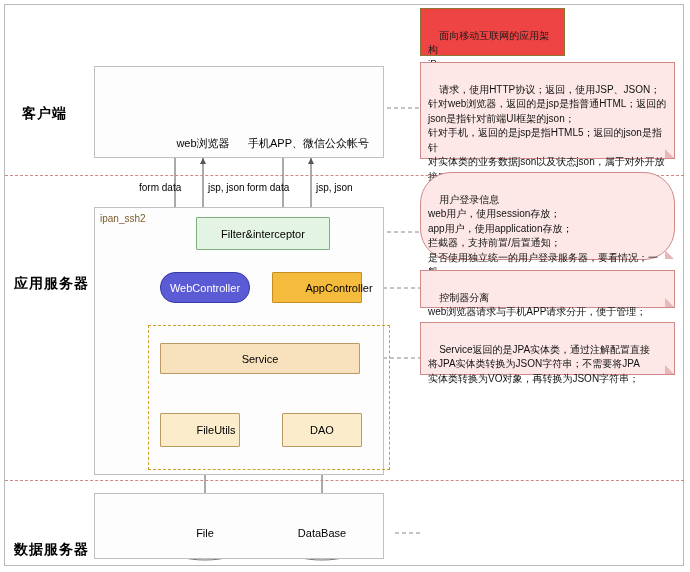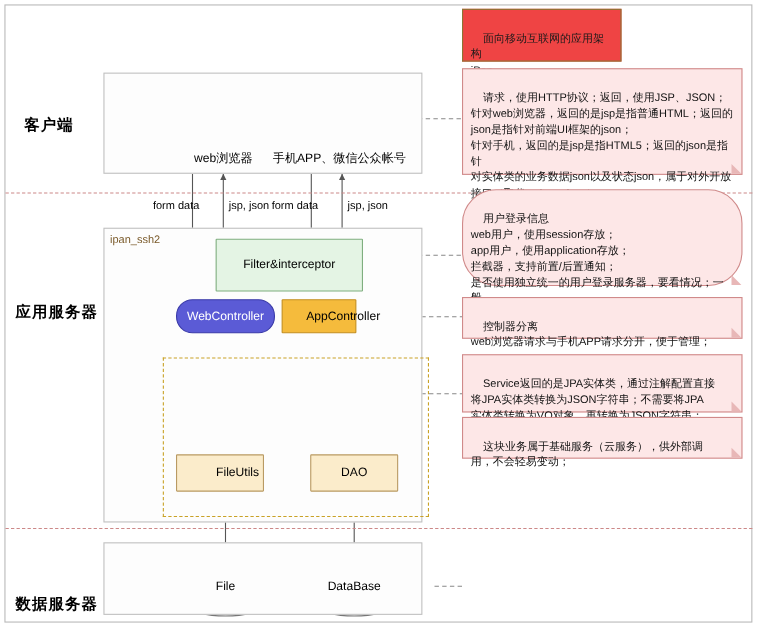--- a/index.html
+++ b/index.html
@@ -246,23 +246,24 @@
   <div class="dashed-group" style="left:148px; top:325px; width:242px; height:145px;"></div>
 
   <div class="icon-label" style="left:170px; top:136px; width:66px;">web浏览器</div>
   <div class="icon-label" style="left:248px; top:136px; width:120px;">手机APP、微信公众帐号</div>
 
   <div class="edge-label" style="left:139px; top:182px;">form data</div>
   <div class="edge-label" style="left:208px; top:182px;">jsp, json</div>
   <div class="edge-label" style="left:247px; top:182px;">form data</div>
   <div class="edge-label" style="left:316px; top:182px;">jsp, json</div>
 
-  <div class="node filter" style="left:196px; top:217px; width:134px; height:48px;">Filter&amp;interceptor</div>
+  <div class="node filter" style="left:196px; top:217px; width:134px; height:33px;">Filter&amp;interceptor</div>
   <div class="node webcontroller" style="left:160px; top:272px; width:90px; height:31px;border-radius:15px;">WebController</div>
-  <div class="node appcontroller" style="left:256px; top:272px; width:68px; height:31px;padding-left:44px;">AppController</div>
+  <div class="node appcontroller" style="left:272px; top:272px; width:90px; height:31px;padding-left:44px;">AppController</div>
+  <div class="node service" style="left:160px; top:343px; width:200px; height:31px;">Service</div>
   <div class="node fileutils" style="left:160px; top:413px; width:80px; height:34px;padding-left:32px;">FileUtils</div>
   <div class="node dao" style="left:282px; top:413px; width:80px; height:34px;">DAO</div>
 
   <div class="db-label" style="left:165px; top:527px;">File</div>
   <div class="db-label" style="left:282px; top:527px;">DataBase</div>
 
   <div class="note brown" style="left:420px; top:8px; width:145px; height:48px;">
     <span>面向移动互联网的应用架构
 iPan
 2014-05-09</span>
@@ -294,20 +295,15 @@
     <span class="note-fold"></span>
   </div>
 
   <div class="note" style="left:420px; top:322px; width:255px; height:53px;">
     <span>Service返回的是JPA实体类，通过注解配置直接
 将JPA实体类转换为JSON字符串；不需要将JPA
 实体类转换为VO对象，再转换为JSON字符串；</span>
     <span class="note-fold"></span>
   </div>
 
-  <div class="note" style="left:420px; top:379px; width:255px; height:38px;">
-    <span>这块业务属于基础服务（云服务），供外部调
-用，不会轻易变动；</span>
-    <span class="note-fold"></span>
-  </div>
 
 
 </div>
 
 </body></html>

